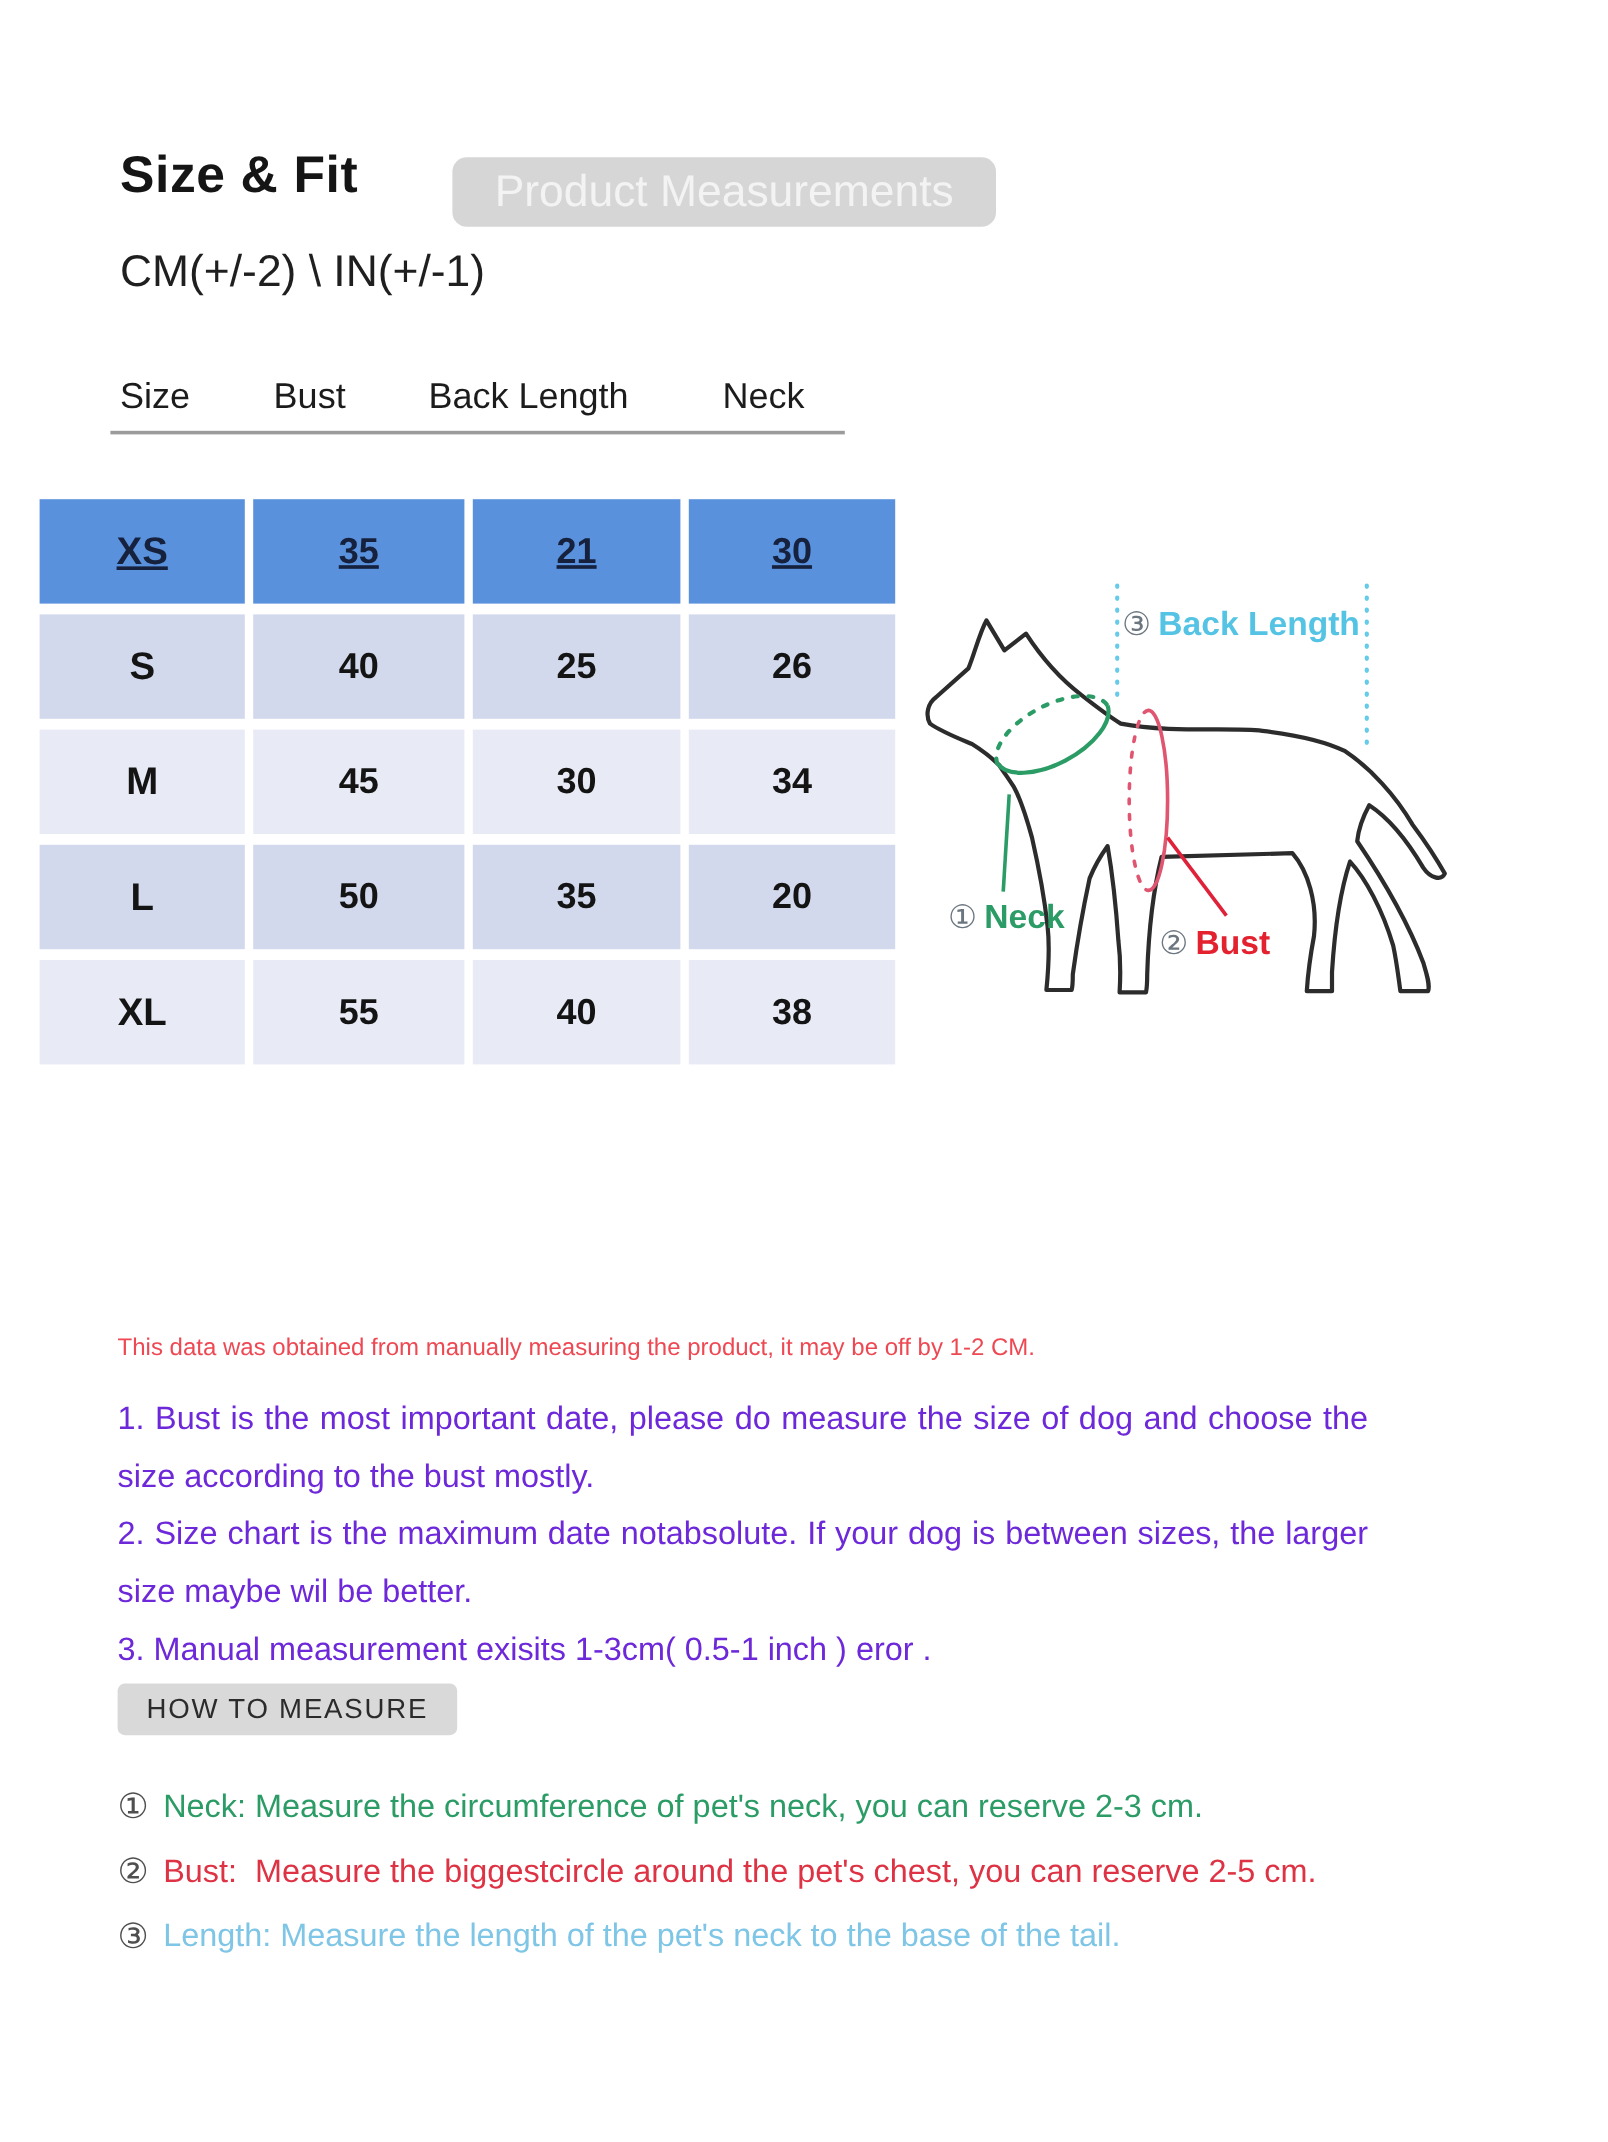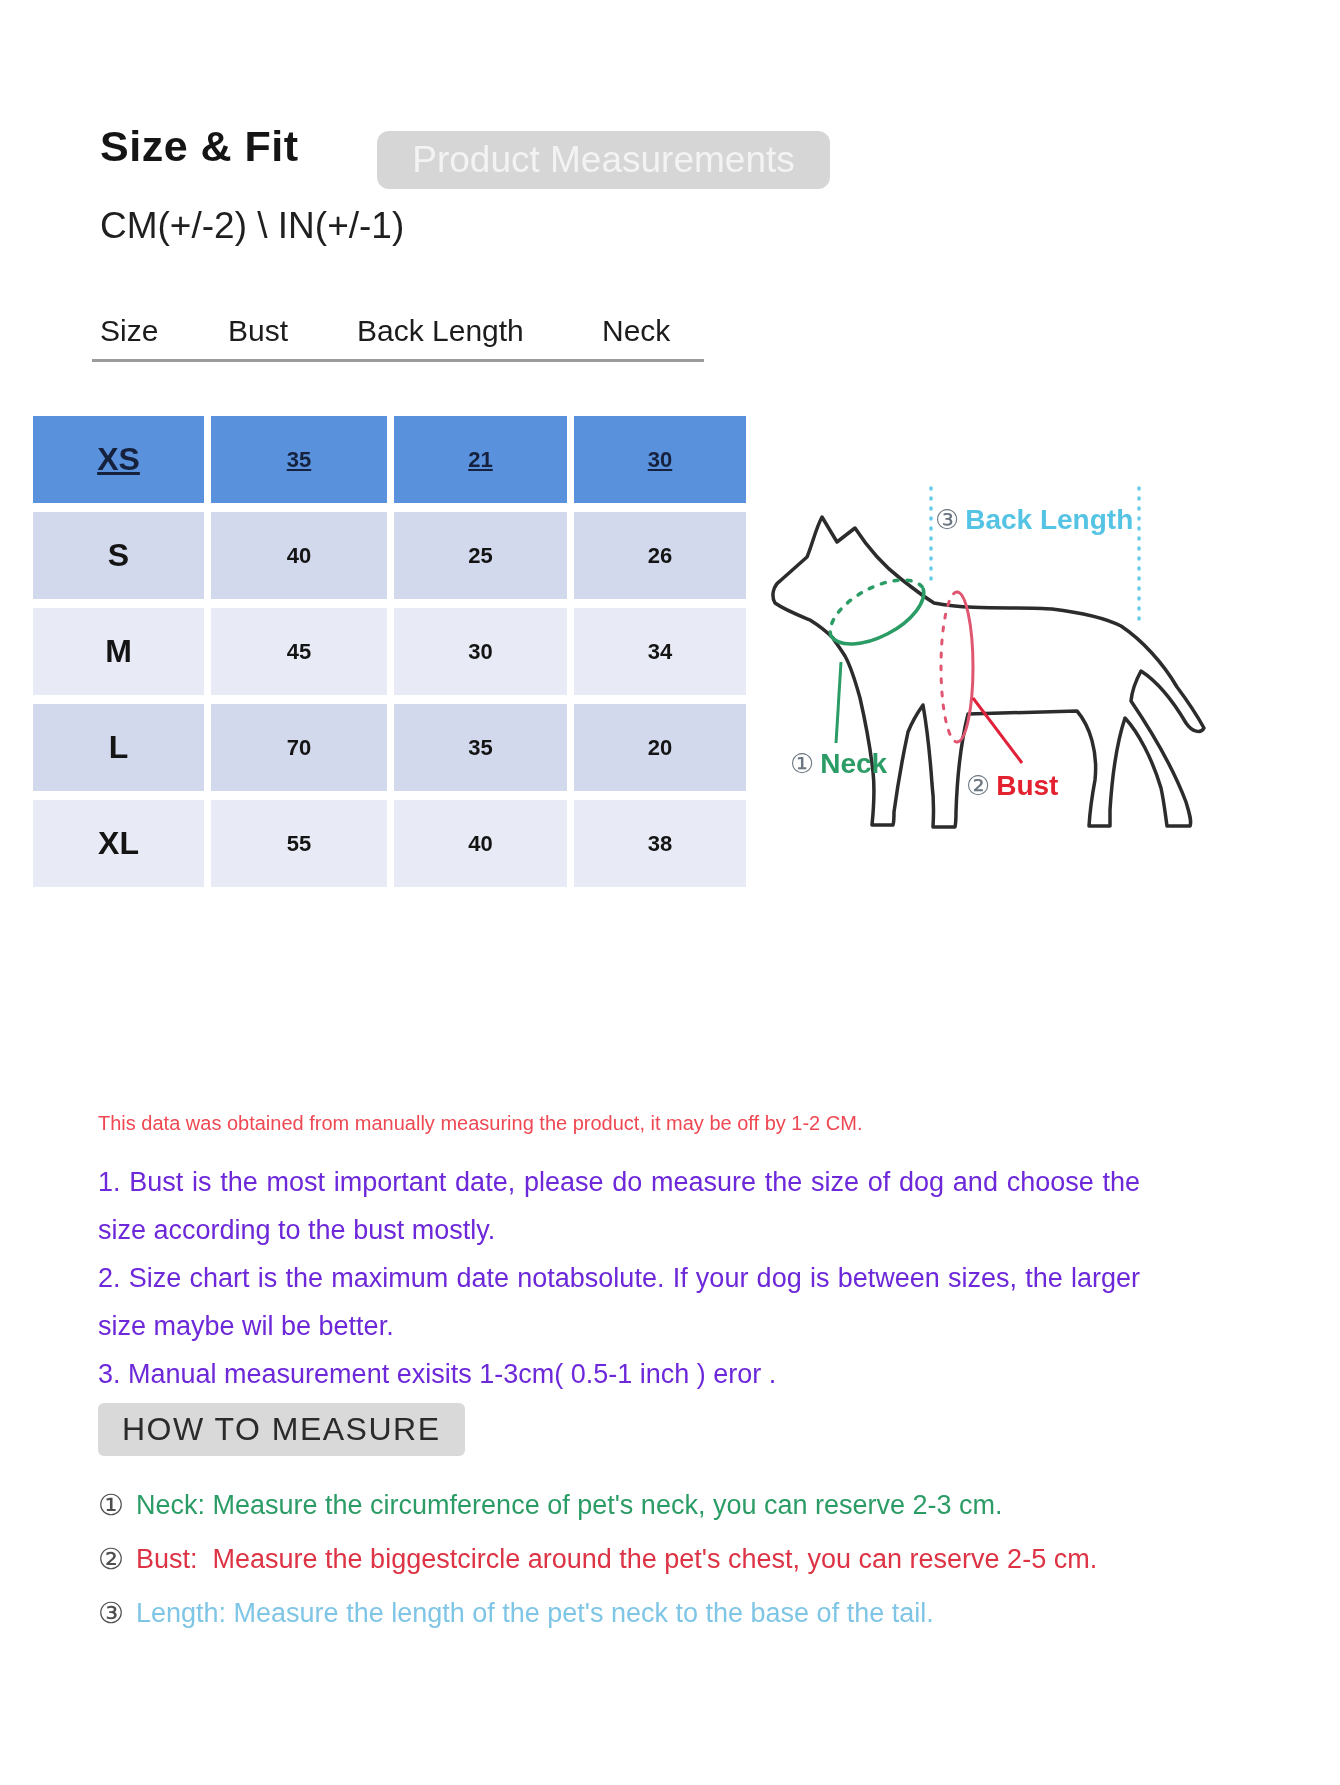--- a/index.html
+++ b/index.html
@@ -12,21 +12,21 @@
          display:flex;align-items:center;justify-content:center;font-size:37px;color:#f3f3f3;}
   .tolerance{position:absolute;left:100px;top:205px;font-size:37px;color:#1f1f1f;}
 
   
   .col-head{position:absolute;top:314px;font-size:30px;color:#1c1c1c;}
   .head-rule{position:absolute;left:92px;top:359px;width:612px;height:3px;background:#9b9b9b;}
 
   
   .size-table{position:absolute;left:33px;top:416px;display:grid;
       grid-template-columns:171px 176px 173px 172px;column-gap:7px;row-gap:9px;grid-auto-rows:87px;}
-  .cell{display:flex;align-items:center;justify-content:center;font-weight:bold;font-size:22px;color:#141414;}
+  .cell{display:flex;align-items:center;justify-content:center;font-weight:bold;font-size:30px;color:#141414;}
   .cell.size-label{font-size:32px;}
   .row-hi{background:#5a91dd;color:#15213d;text-decoration:underline;}
   .row-a{background:#d2d9ed;}
   .row-b{background:#e8ebf6;}
 
   
   .dog-wrap{position:absolute;left:760px;top:460px;width:500px;height:380px;}
   .diag-label{position:absolute;font-size:28px;font-weight:bold;white-space:nowrap;}
   .diag-label .circ{font-weight:normal;color:#6b7680;font-size:27px;margin-right:6px;}
   .lbl-backlength{left:935px;top:504px;color:#55c3e4;}
@@ -34,21 +34,21 @@
   .lbl-bust{left:966px;top:770px;color:#e3212f;}
 
   
   .disclaimer{position:absolute;left:98px;top:1112px;font-size:20px;font-weight:500;color:#ee4853;}
   .notes{position:absolute;left:98px;top:1158px;width:1042px;font-size:27px;color:#6d28d9;line-height:48px;}
   .notes p{margin:0;}
   .notes p.just{text-align:justify;}
 
   
   .htm-box{position:absolute;left:98px;top:1403px;background:#d9d9d9;border-radius:6px;
-           padding:8px 24px;font-size:32px;color:#2b2b2b;letter-spacing:1.5px;}
+           padding:8px 24px;font-size:23px;color:#2b2b2b;letter-spacing:1.5px;}
   .steps{position:absolute;left:98px;top:1478px;}
   .step{height:54px;font-size:27px;font-weight:500;display:flex;align-items:center;}
   .step .circ{color:#4f4f4f;font-weight:normal;font-size:29px;margin-right:12px;}
   .step-text{white-space:pre-wrap;}
   .step-green .step-text{color:#2c9c66;}
   .step-red .step-text{color:#dd3344;}
   .step-blue .step-text{color:#7ec5e6;}
 </style>
 </head>
 <body>
@@ -75,21 +75,21 @@
     <div class="cell row-a">40</div>
     <div class="cell row-a">25</div>
     <div class="cell row-a">26</div>
 
     <div class="cell size-label row-b">M</div>
     <div class="cell row-b">45</div>
     <div class="cell row-b">30</div>
     <div class="cell row-b">34</div>
 
     <div class="cell size-label row-a">L</div>
-    <div class="cell row-a">70</div>
+    <div class="cell row-a">50</div>
     <div class="cell row-a">35</div>
     <div class="cell row-a">20</div>
 
     <div class="cell size-label row-b">XL</div>
     <div class="cell row-b">55</div>
     <div class="cell row-b">40</div>
     <div class="cell row-b">38</div>
   </div>
 
   <div class="dog-wrap">

